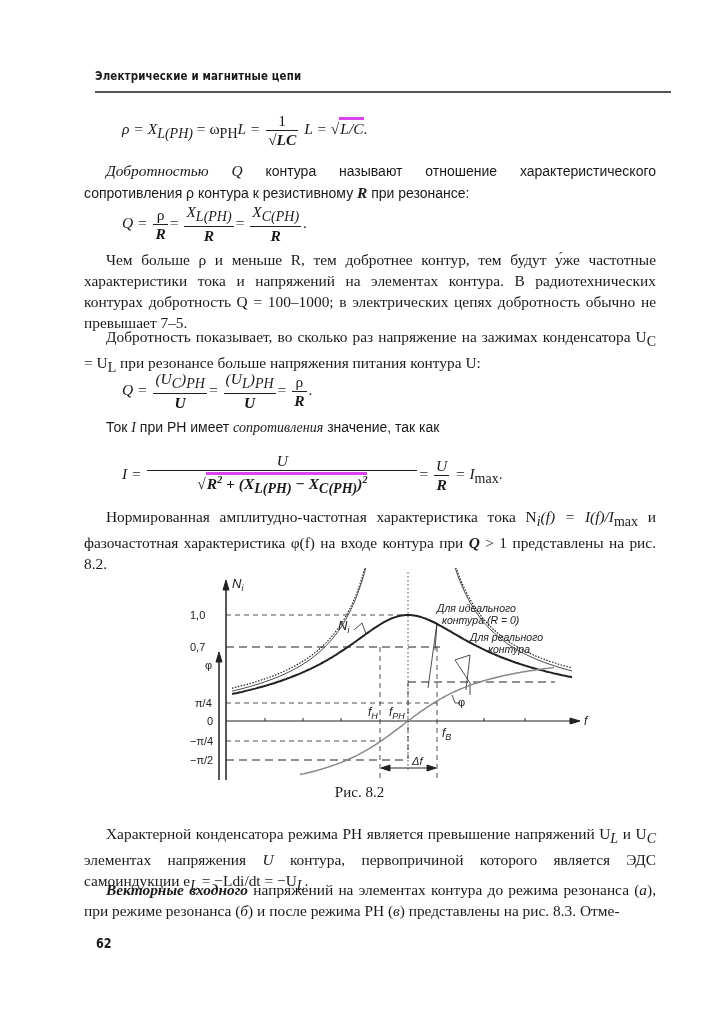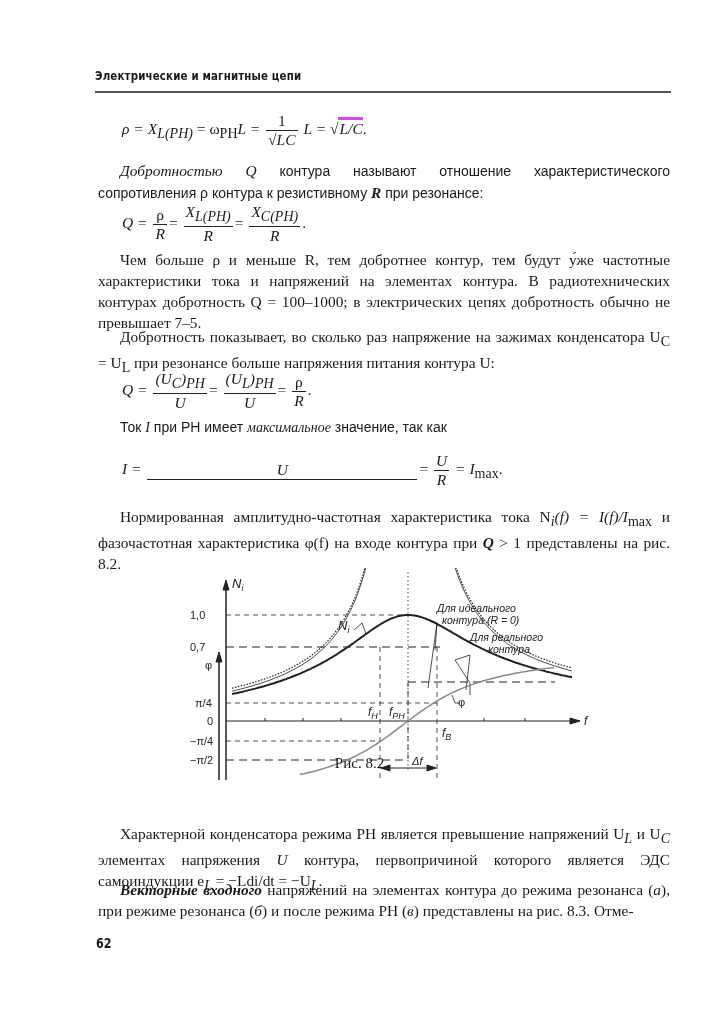--- a/index.html
+++ b/index.html
@@ -1,33 +1,33 @@
 <!DOCTYPE html>
 <html><head>
 <meta charset="utf-8">
 <style>
   html, body { margin: 0; padding: 0; background: #ffffff; }
   body { width: 719px; height: 1024px; position: relative; overflow: hidden;
          font-family: "Liberation Serif", "DejaVu Serif", serif; color: #1a1a1a; }
   .header { position: absolute; left: 95px; top: 68px; font-family: "DejaVu Sans", sans-serif;
             font-size: 12.5px; font-weight: bold; letter-spacing: 0.2px; transform: scaleX(0.82); transform-origin: left; }
   .header-rule { position: absolute; left: 95px; top: 91px; width: 576px; height: 1.5px; background: #555; }
-  .p { position: absolute; left: 98px; width: 572px; font-size: 15.4px; line-height: 21px; text-align: justify; }
+  .p { position: absolute; left: 84px; width: 572px; font-size: 15.4px; line-height: 21px; text-align: justify; }
   .p .ind { display: inline-block; width: 22px; }
   .sans { font-family: "Liberation Sans", sans-serif; font-size: 14px; }
   .it { font-style: italic; }
   .bi { font-style: italic; font-weight: bold; }
   .formula { position: absolute; left: 122px; font-size: 15.5px; white-space: nowrap; }
   .frac { display: inline-block; vertical-align: middle; text-align: center; margin: 0 2px; }
   .frac .num { display: block; border-bottom: 1px solid #222; padding: 0 2px; line-height: 18px; }
-  .frac .den { display: block; line-height: 18px; padding: 0 2px; }
+  .frac .den { display: block; line-height: 18px; padding: 0 2px; font-weight: bold; }
   sub { font-size: 14px; }
   sup { font-size: 10px; }
   .sqrt { border-top: 3px solid #d946ef; padding-left: 1px; }
-  .caption { position: absolute; left: 0; width: 719px; top: 755px; text-align: center; font-size: 15px; }
+  .caption { position: absolute; left: 0; width: 719px; top: 784px; text-align: center; font-size: 15px; }
   .pagenum { position: absolute; left: 96px; top: 935px; font-family: "DejaVu Sans", sans-serif; font-weight: bold;
              font-size: 14px; transform: scaleX(0.8); transform-origin: left; }
   svg text { font-family: "Liberation Sans", sans-serif; }
 </style>
 </head>
 <body>
 
 <div class="header">Электрические и магнитные цепи</div>
 <div class="header-rule"></div>
 
@@ -55,26 +55,26 @@
 </div>
 
 <div class="formula" style="top:370px;">
   <span class="it">Q =</span>
   <span class="frac"><span class="num it"><span>(U</span><sub>C</sub><span>)</span><sub>PH</sub></span><span class="den it">U</span></span>=
   <span class="frac"><span class="num it"><span>(U</span><sub>L</sub><span>)</span><sub>PH</sub></span><span class="den it">U</span></span>=
   <span class="frac"><span class="num">ρ</span><span class="den it">R</span></span><span>.</span>
 </div>
 
 <div class="p sans" style="top:417px;">
-  <span class="ind"></span><span>Ток </span><span class="it" style="font-family:'Liberation Serif',serif">I</span><span> при РН имеет </span><span class="it" style="font-family:'Liberation Serif',serif">максимальное</span><span> значение, так как</span>
+  <span class="ind"></span><span>Ток </span><span class="it" style="font-family:'Liberation Serif',serif">I</span><span> при РН имеет </span><span class="it" style="font-family:'Liberation Serif',serif">сопротивления</span><span> значение, так как</span>
 </div>
 
 <div class="formula" style="top:452px;">
   <span class="it">I =</span>
-  <span class="frac" style="min-width:270px;"><span class="num it">U</span></span>=
+  <span class="frac" style="min-width:270px;"><span class="num it">U</span><span class="den">√<span class="sqrt it"><span>R</span><sup>2</sup><span> + (X</span><sub>L(PH)</sub><span> − X</span><sub>C(PH)</sub><span>)</span><sup>2</sup></span></span></span>=
   <span class="frac"><span class="num it">U</span><span class="den it">R</span></span>
   <span class="it">= I</span><sub>max</sub><span>.</span>
 </div>
 
 <div class="p" style="top:506px;">
   <span class="ind"></span><span>Нормированная амплитудно-частотная характеристика тока N</span><sub class="it">i</sub><span class="it">(f) = I(f)/I</span><sub>max</sub><span> и фазочастотная характеристика φ(f) на входе контура при </span><span class="bi">Q</span><span> &gt; 1 представлены на рис. 8.2.</span>
 </div>
 
 <svg style="position:absolute;left:180px;top:568px;" width="440" height="214" viewBox="180 568 440 214">
   <g id="chart-static" stroke="#222" fill="none">

